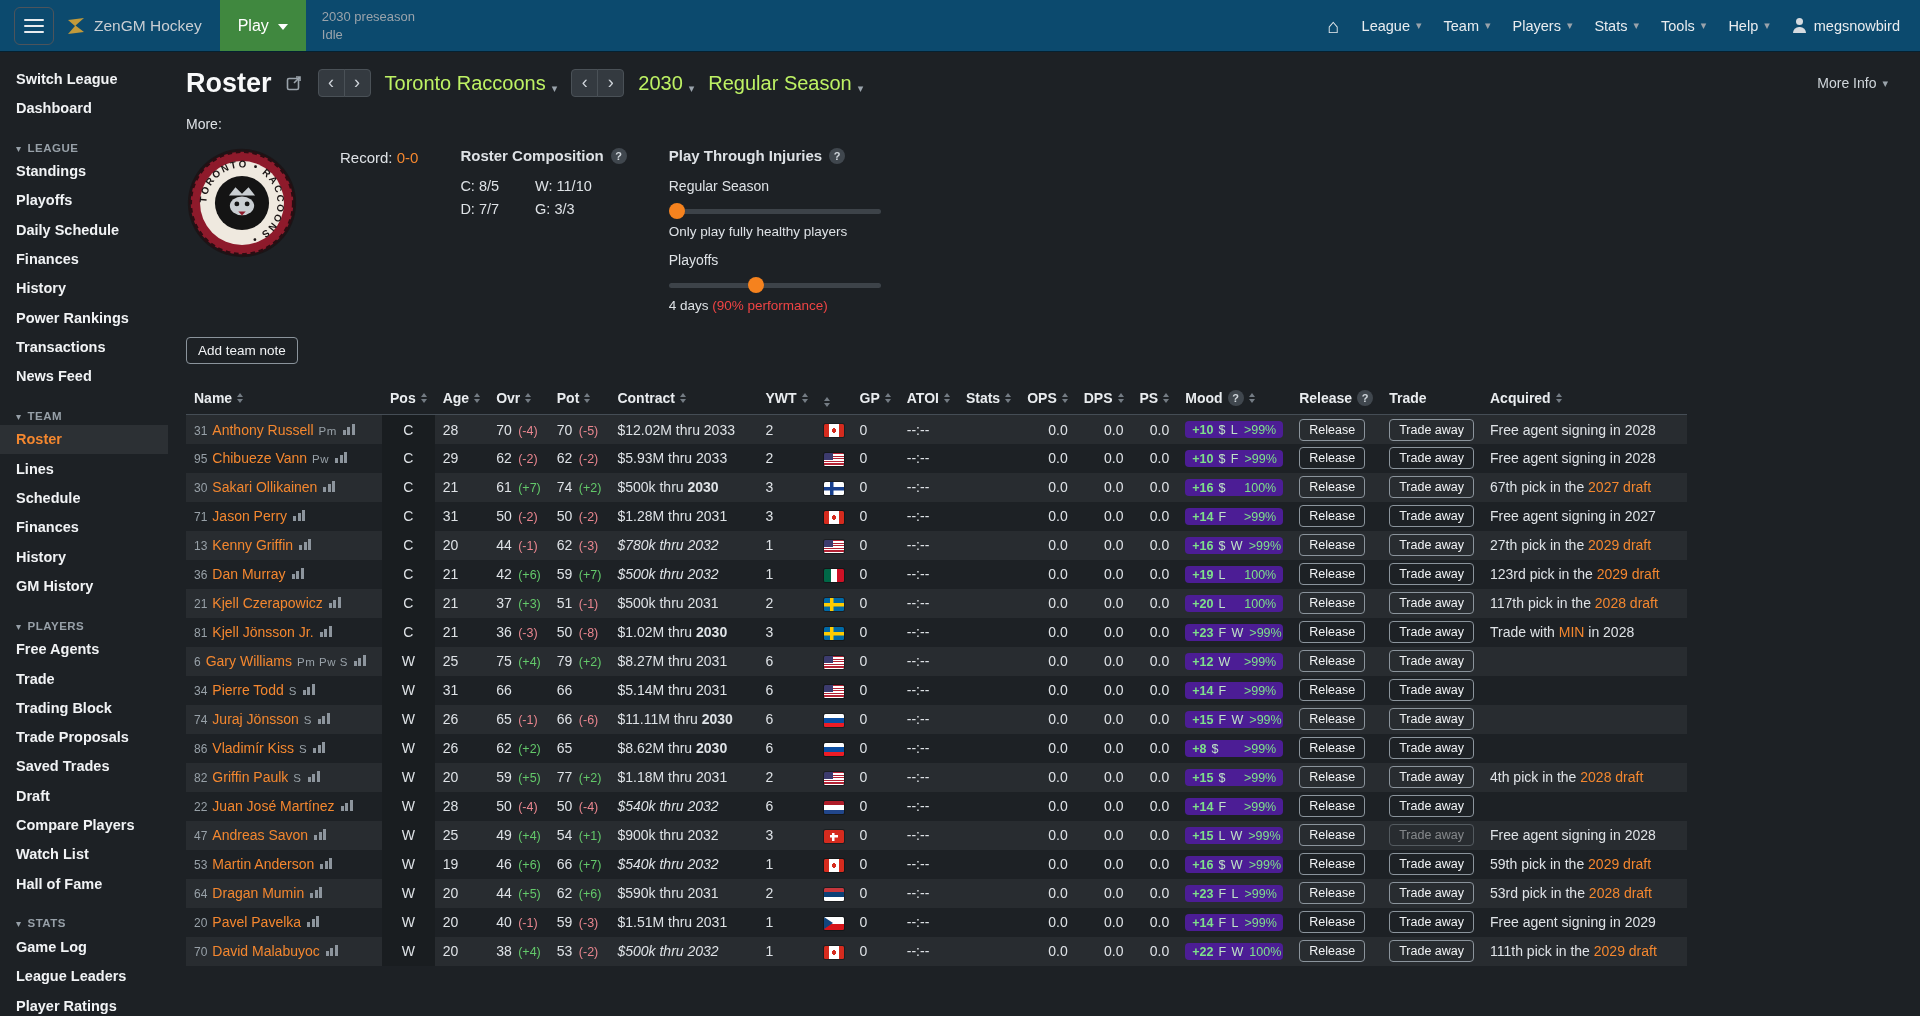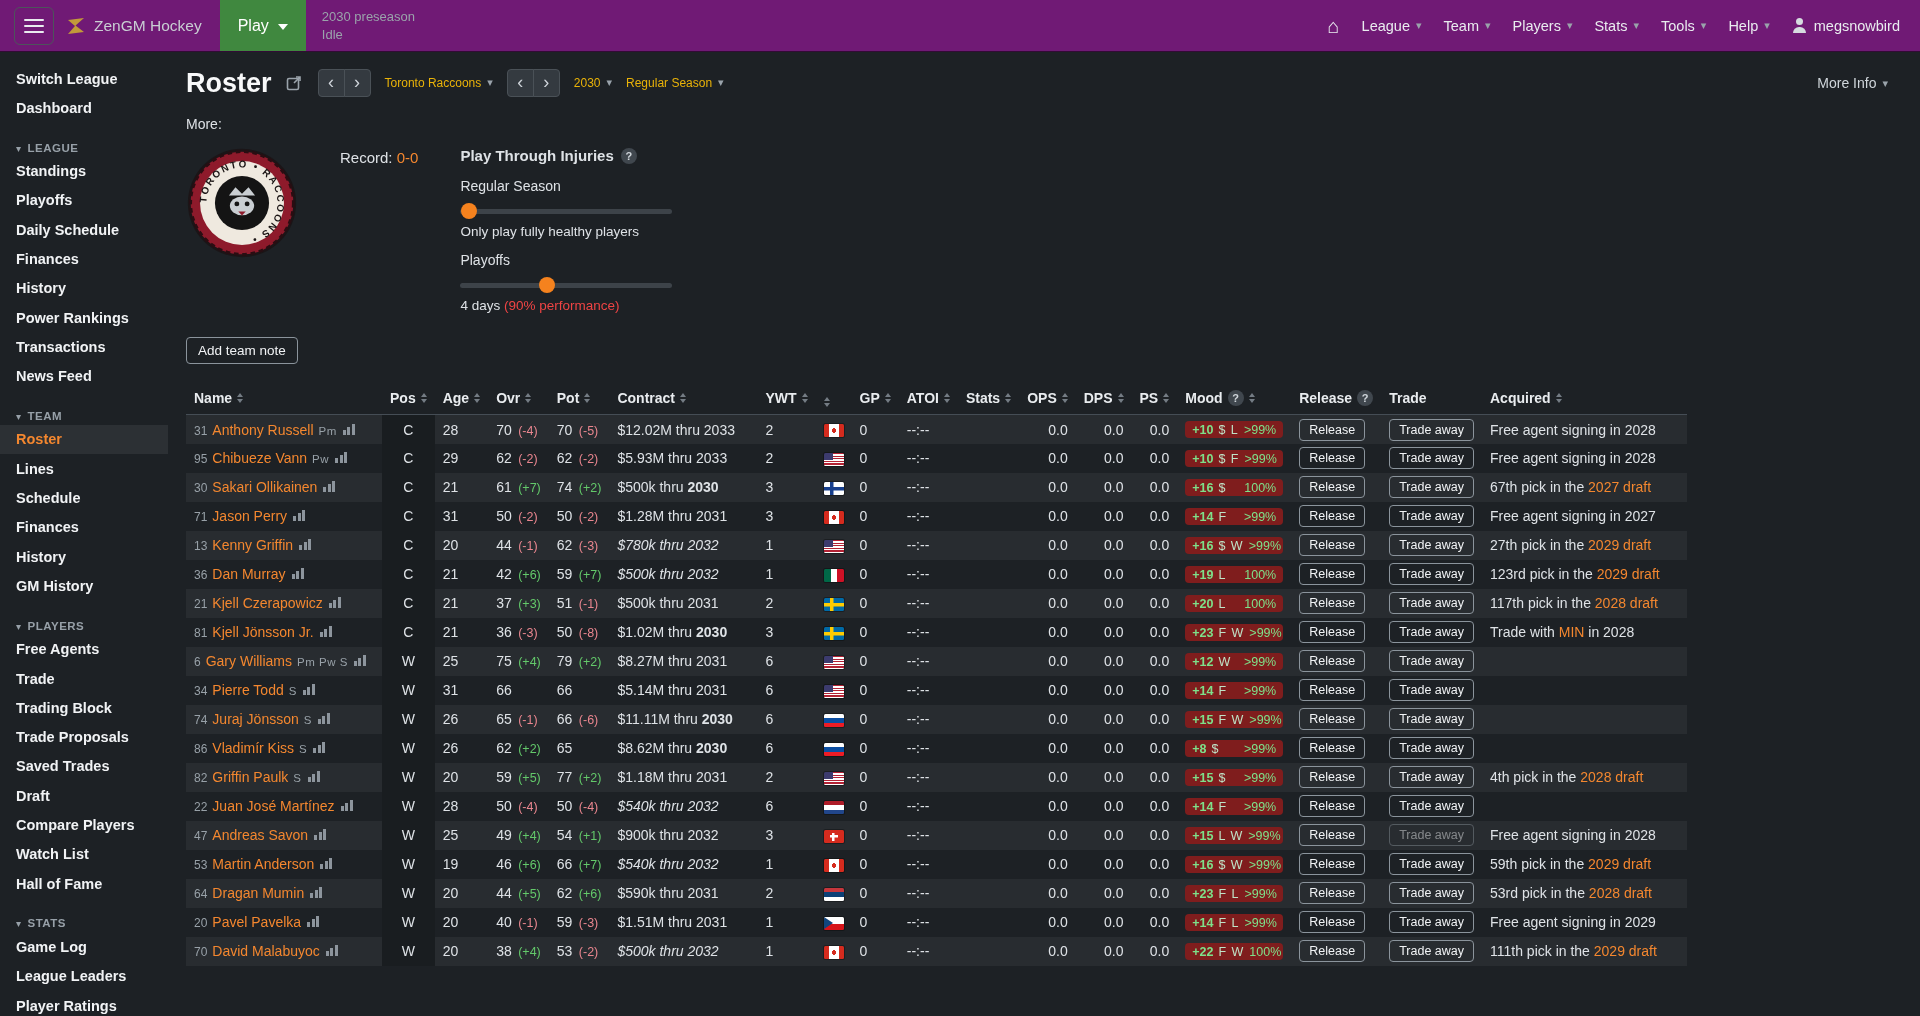--- a/index.html
+++ b/index.html
@@ -2,21 +2,21 @@
 <html><head>
 <meta charset="utf-8">
 <style>
 *{box-sizing:border-box;margin:0;padding:0}
 html,body{width:1920px;height:1016px}
 body{overflow:hidden;background:#1d2125;color:#dee2e6;font-family:"Liberation Sans","DejaVu Sans",sans-serif;font-size:14px}
 a{color:#f4872f;text-decoration:none;cursor:pointer}
 button{font-family:inherit;cursor:pointer}
 
 
-.topbar{height:52px;background:#701a75;display:flex;align-items:stretch;border-bottom:1px solid rgba(0,0,0,.55)}
+.topbar{height:52px;background:#0c4a6e;display:flex;align-items:stretch;border-bottom:1px solid rgba(0,0,0,.55)}
 .hamburger{width:40px;height:38px;margin:auto 12px auto 14px;border:1px solid #4d545b;border-radius:6px;background:transparent;display:flex;flex-direction:column;justify-content:center;gap:4px;padding:0 9px}
 .hamburger i{display:block;height:2px;border-radius:1px;background:#e9ecef}
 .brand{display:flex;align-items:center;gap:8px;cursor:pointer;margin-right:18px}
 .brand-text{font-size:15.5px;color:#c9ced3}
 .play-btn{background:#40883f;border:none;color:#fff;font-size:16px;padding:0 18px;display:flex;align-items:center;gap:9px}
 .play-btn::after{content:"";border-left:5px solid transparent;border-right:5px solid transparent;border-top:6px solid #fff;margin-top:2px}
 .status{margin-left:16px;align-self:center;font-size:13px;line-height:1.35;color:#9aa3ab}
 .topnav{margin-left:auto;display:flex;align-items:center;gap:22px;padding-right:20px}
 .nav-items{display:flex;align-items:center;gap:22px}
 .home-icon{cursor:pointer;line-height:1}
@@ -40,21 +40,21 @@
 
 .title-row{display:flex;align-items:center;gap:14px}
 .page-title{font-size:27px;font-weight:700;color:#f8f9fa;line-height:1.2}
 .title-icon{display:inline-flex;cursor:pointer;margin-right:2px}
 .chev-group{display:flex}
 .chev-btn{width:27px;height:28px;background:#343a40;border:1px solid #4a5157;color:#cfd4da;display:flex;align-items:center;justify-content:center}
 .chev-btn:first-child{border-radius:4px 0 0 4px}
 .chev-btn:last-child{border-radius:0 4px 4px 0;margin-left:-1px}
 .chev-left::after{content:"‹";font-size:18px;line-height:1;margin-top:-2px}
 .chev-right::after{content:"›";font-size:18px;line-height:1;margin-top:-2px}
-.dd{display:flex;align-items:flex-start;font-size:12px;color:#eab308;cursor:pointer;font-weight:500}
+.dd{display:flex;align-items:flex-end;font-size:20px;color:#bef264;cursor:pointer;font-weight:500}
 .more-info{margin-left:auto;margin-right:8px;color:#d0d6db;font-size:14px;cursor:pointer;display:inline-flex;align-items:center}
 
 
 .more-row{margin-top:17px;font-size:14px;display:flex;align-items:center;flex-wrap:wrap}
 .more-label{color:#dee2e6;margin-right:20px}
 .more-links a{margin:0 2px}
 .more-links .sep{color:#c8cdd2;margin:0 3px}
 
 
 .team-block{margin-top:15px;display:flex;gap:42px}
@@ -113,21 +113,21 @@
 .chart-icon i{width:3px;background:#8d959d;display:block}
 .chart-icon i:nth-child(1){height:5px}
 .chart-icon i:nth-child(2){height:8px}
 .chart-icon i:nth-child(3){height:11px}
 td.td-pos{background:#191d20;text-align:center}
 .delta{font-size:12.5px;margin-left:3px}
 .delta.pos{color:#63c96a}
 .delta.neg{color:#ea868f}
 .bold{font-weight:700}
 .italic{font-style:italic}
-.mood-badge{display:inline-flex;align-items:center;gap:5px;background:#7f1d1d;border-radius:4px;padding:1.5px 7px;font-size:12.5px;width:98px;cursor:pointer}
+.mood-badge{display:inline-flex;align-items:center;gap:5px;background:#4c1d95;border-radius:4px;padding:1.5px 7px;font-size:12.5px;width:98px;cursor:pointer}
 .mood-plus{color:#7ee08a;font-weight:600}
 .mood-traits{color:#bfe3c7;letter-spacing:1px}
 .mood-pct{color:#7ee08a;margin-left:auto}
 
 
 .flag{display:inline-block;width:20px;height:13px;border-radius:1.5px;position:relative;overflow:hidden;vertical-align:middle;box-shadow:0 0 0 1px rgba(0,0,0,.3)}
 .flag-ca{background:radial-gradient(circle at 50% 50%,#d52b1e 0 2.4px,transparent 2.5px),linear-gradient(90deg,#d52b1e 0 25%,#fff 25% 75%,#d52b1e 75%)}
 .flag-us{background:linear-gradient(#3c3b6e,#3c3b6e) 0 0/9px 7px no-repeat,repeating-linear-gradient(180deg,#b22234 0 1.3px,#fff 1.3px 2.6px)}
 .flag-fi{background:linear-gradient(#173f8d,#173f8d) 6px 0/3.5px 100% no-repeat,linear-gradient(#173f8d,#173f8d) 0 4.8px/100% 3.5px no-repeat,#fff}
 .flag-se{background:linear-gradient(#fecc02,#fecc02) 6px 0/3.5px 100% no-repeat,linear-gradient(#fecc02,#fecc02) 0 4.8px/100% 3.5px no-repeat,#006aa7}
@@ -279,20 +279,32 @@
         <path d="M56,69 h8 l-4,4.5 z" fill="#8e1a2b"></path>
       </svg>
 
       <div class="info-col">
         <div class="record-line">
           <span>Record:</span>
           <a>0-0</a>
         </div>
       </div>
 
+      <div class="comp-col">
+        <div class="col-title">
+          <span>Roster Composition</span>
+          <span class="qicon"></span>
+        </div>
+        <div class="comp-grid">
+            <div>C: 8/5</div>
+            <div>W: 11/10</div>
+            <div>D: 7/7</div>
+            <div>G: 3/3</div>
+          </div>
+      </div>
 
       <div class="inj-col">
         <div class="col-title">
           <span>Play Through Injuries</span>
           <span class="qicon"></span>
         </div>
         <div class="inj-label" style="margin-top:14px">Regular Season</div>
         <div class="slider">
           <div class="slider-track"></div>
           <div class="slider-thumb" style="left: 4%;"></div>

